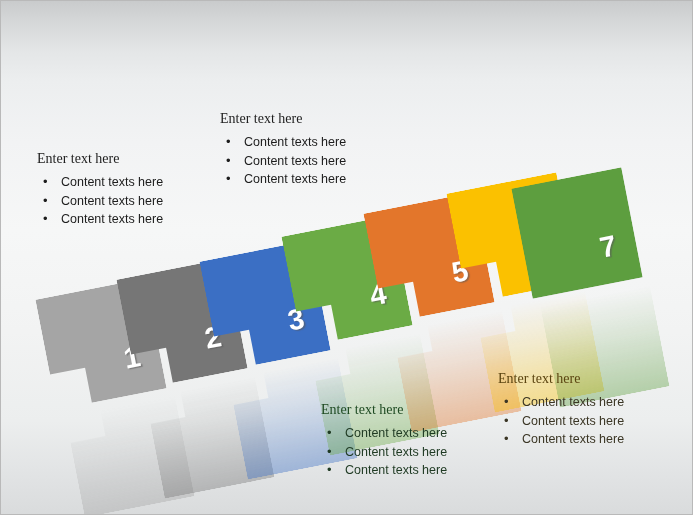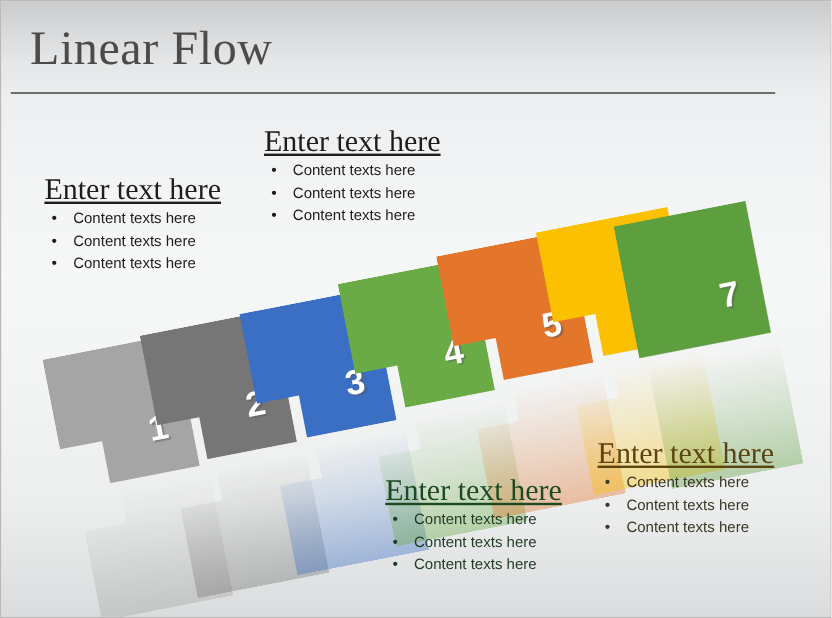--- a/index.html
+++ b/index.html
@@ -61,25 +61,24 @@
     border-top: 1.5px solid #1a1a1a;
   }
 
   
   .textblock {
     position: absolute;
     white-space: nowrap;
   }
   .tb-heading {
     font-family: "Liberation Serif", serif;
-    font-size: 25px;
+    font-size: 14px;
     line-height: 22px;
     margin: 0 0 3px 0;
     padding: 0;
-    text-decoration: underline;
   }
   .tb-list {
     list-style: none;
     margin: 0;
     padding: 0;
   }
   .tb-list li {
     position: relative;
     font-family: "Liberation Sans", sans-serif;
     font-size: 12.5px;
@@ -184,24 +183,20 @@
 
   .layer-refl { z-index: 1; }
   .layer-tiles { z-index: 2; }
   .layer-text  { z-index: 3; }
 </style>
 </head>
 <body>
 
 <div id="slide">
 
-  <div id="title-area">
-    <div id="slide-title">Linear Flow</div>
-    <div id="title-rule"></div>
-  </div>
 
   <div id="flow-reflections" class="layer-refl">
       <div class="refl-wrap" style="left: 72px; top: 395px;">
         <div class="refl">
           <div class="face" style="background: rgb(165, 165, 165);"></div>
         </div>
       </div>
       <div class="refl-wrap" style="left: 152px; top: 376px;">
         <div class="refl">
           <div class="face" style="background: rgb(118, 118, 118);"></div>

